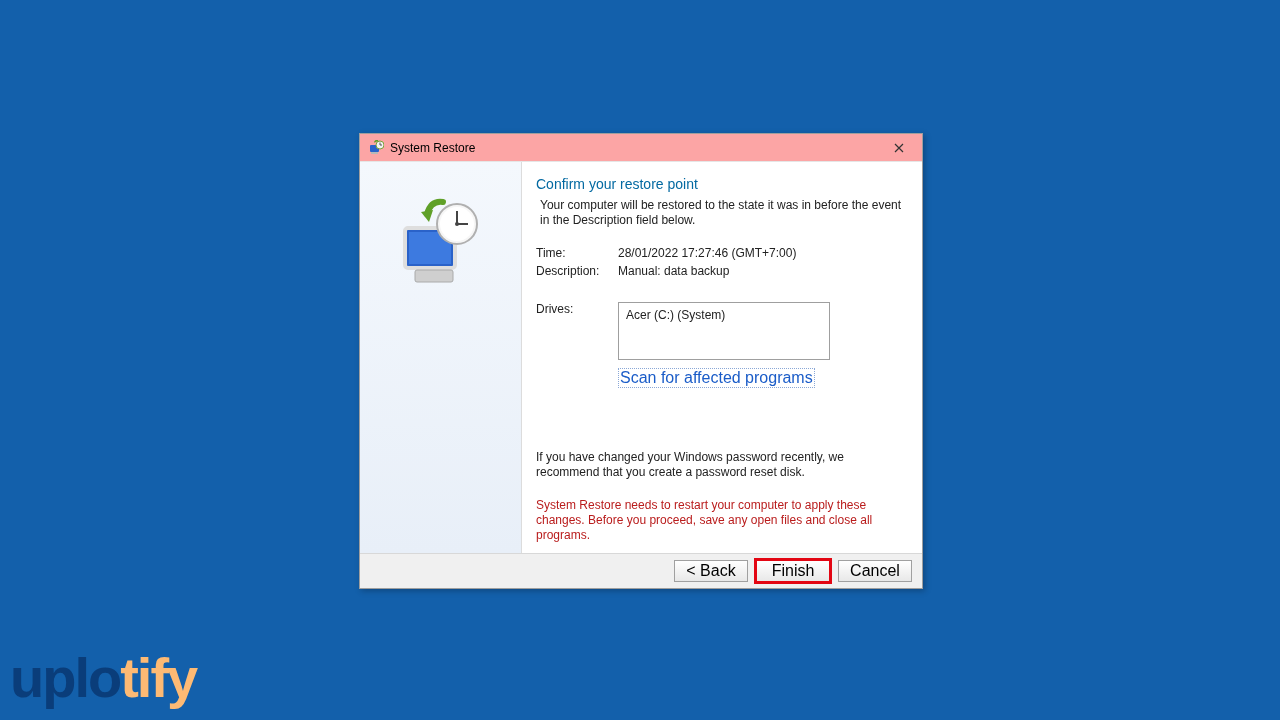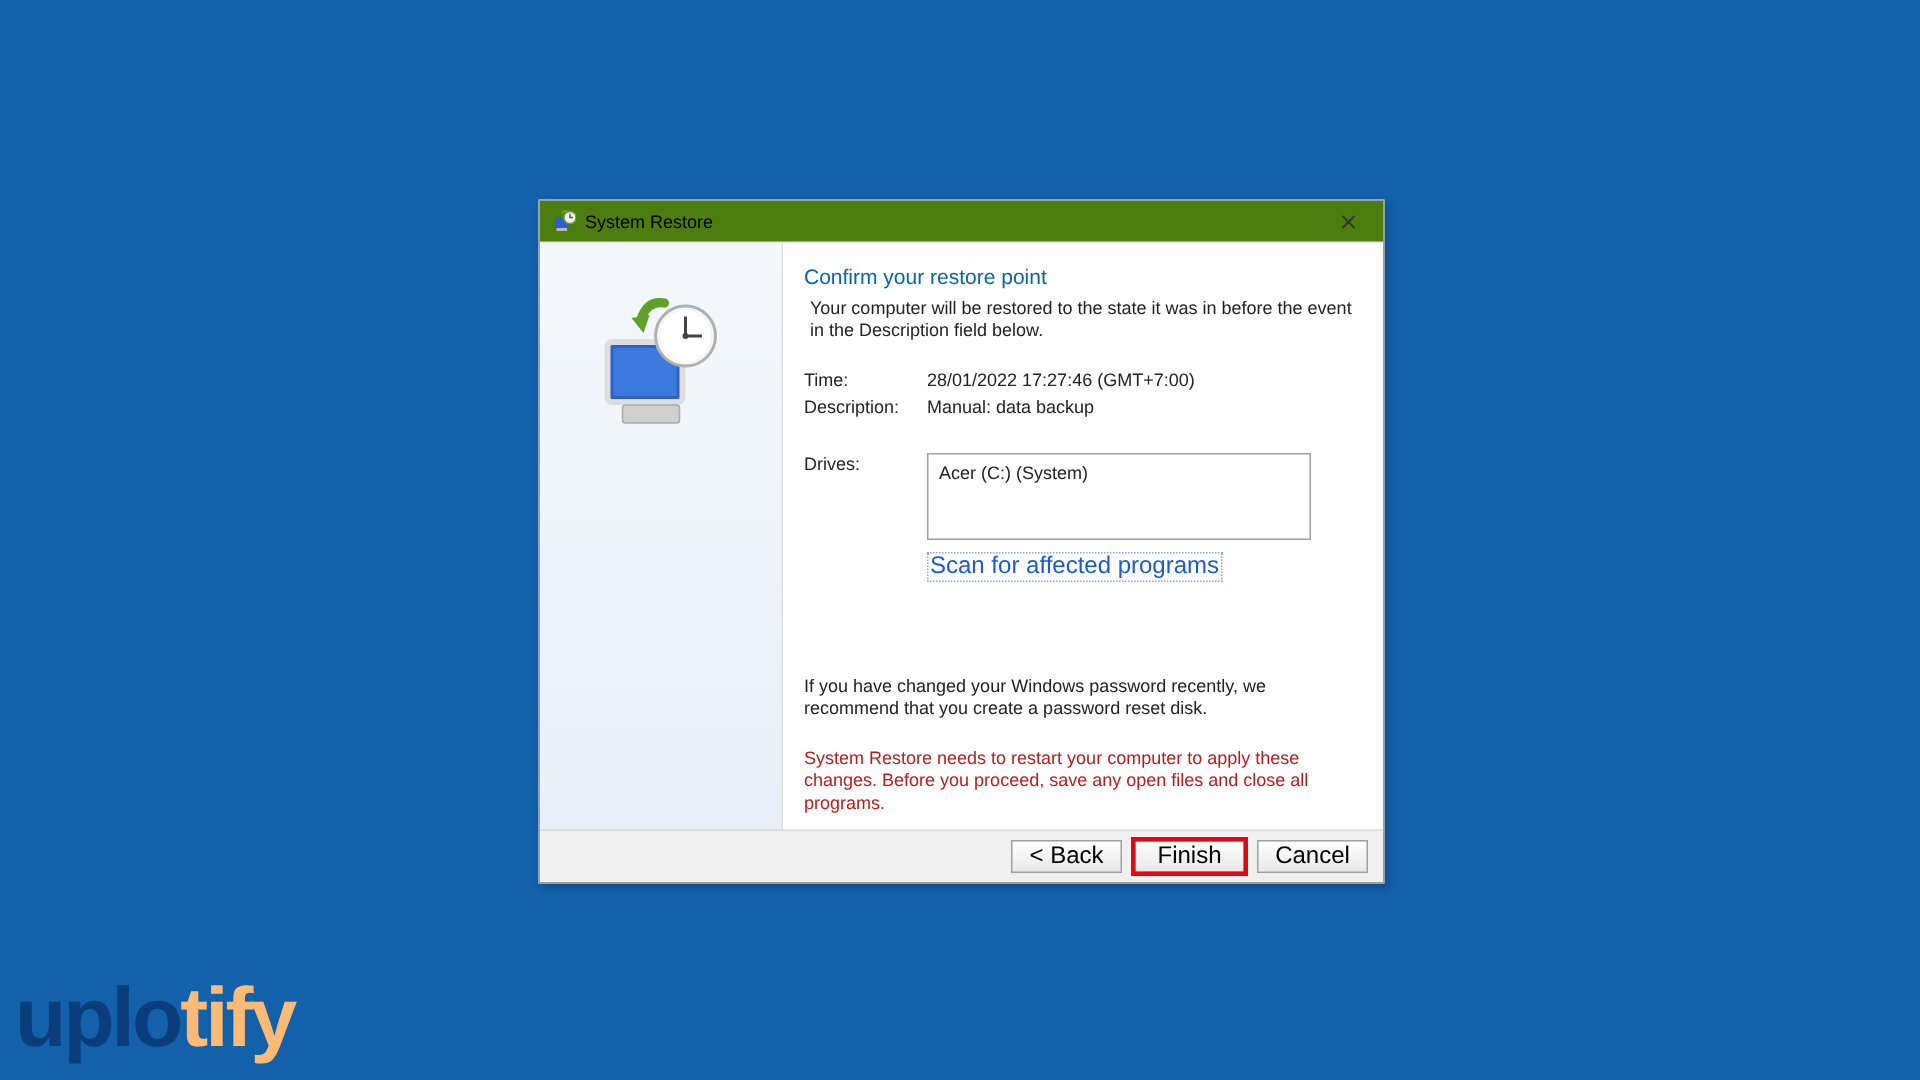--- a/index.html
+++ b/index.html
@@ -23,21 +23,21 @@
     border: 1px solid #9e9e9e;
     display: flex;
     flex-direction: column;
     box-shadow: 2px 2px 6px rgba(0,0,0,0.25);
   }
   .titlebar {
     height: 28px;
     display: flex;
     align-items: center;
     padding: 0 0 0 8px;
-    background: #4d7c0f;
+    background: #fca5a5;
     border-bottom: 1px solid #e6e6e6;
   }
   .titlebar .icon-wrap {
     width: 16px; height: 16px;
     display: flex; align-items: center; justify-content: center;
     margin-right: 6px;
   }
   .titlebar-title {
     font-size: 12px;
     color: #000;
@@ -93,21 +93,21 @@
   .row .label {
     width: 82px;
     color: #222;
   }
   .row .value {
     flex: 1;
     color: #222;
   }
   .row.drives { margin-top: 24px; align-items: flex-start; }
   .drives-box {
-    width: 256px;
+    width: 212px;
     height: 58px;
     border: 1px solid #9f9f9f;
     padding: 5px 7px;
     font-size: 12px;
     color: #222;
   }
   .scan-link {
     display: inline-block;
     margin-top: 8px;
     color: #1a5cc8;

